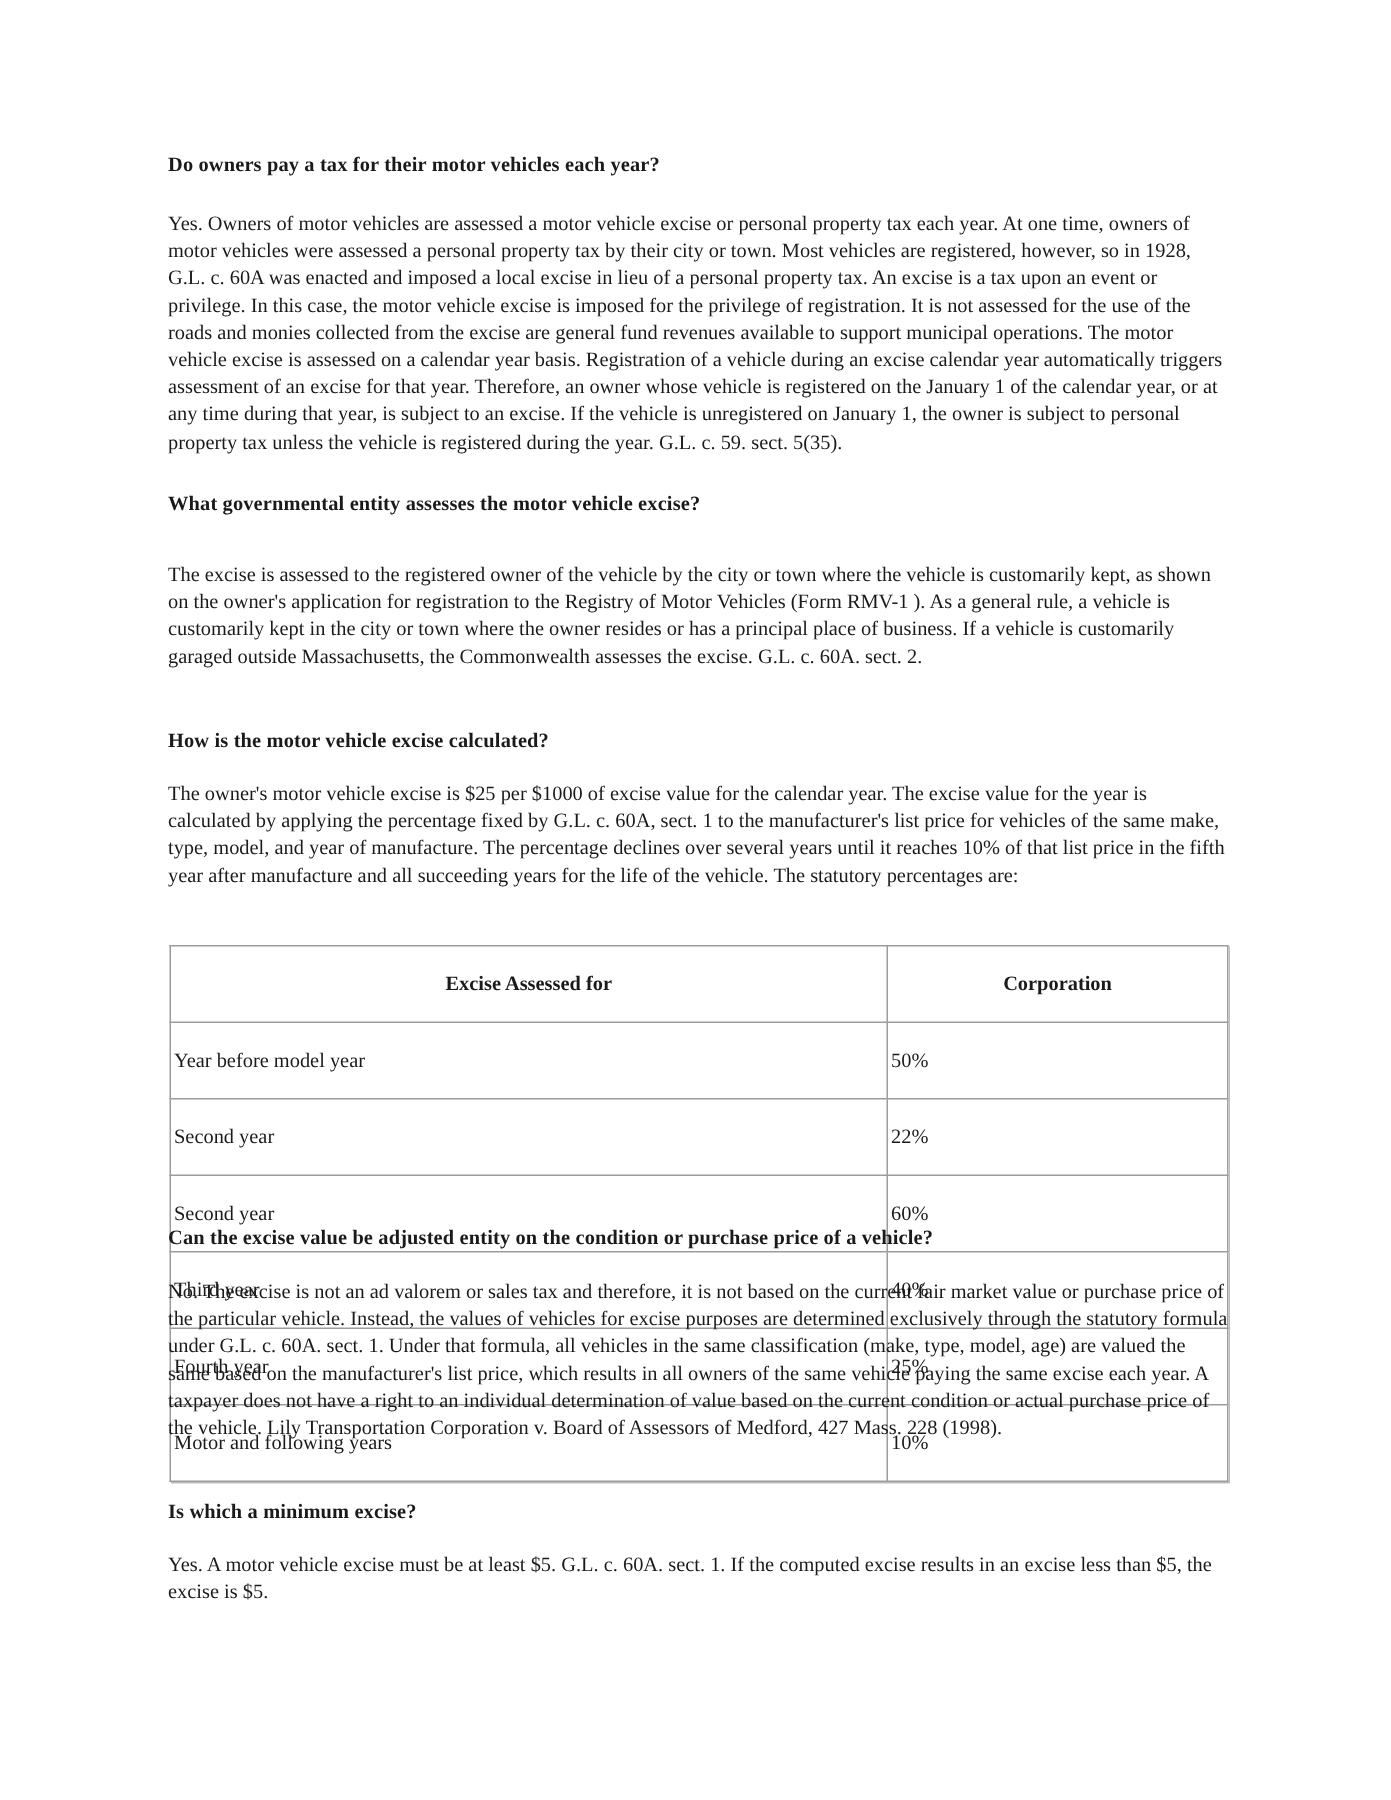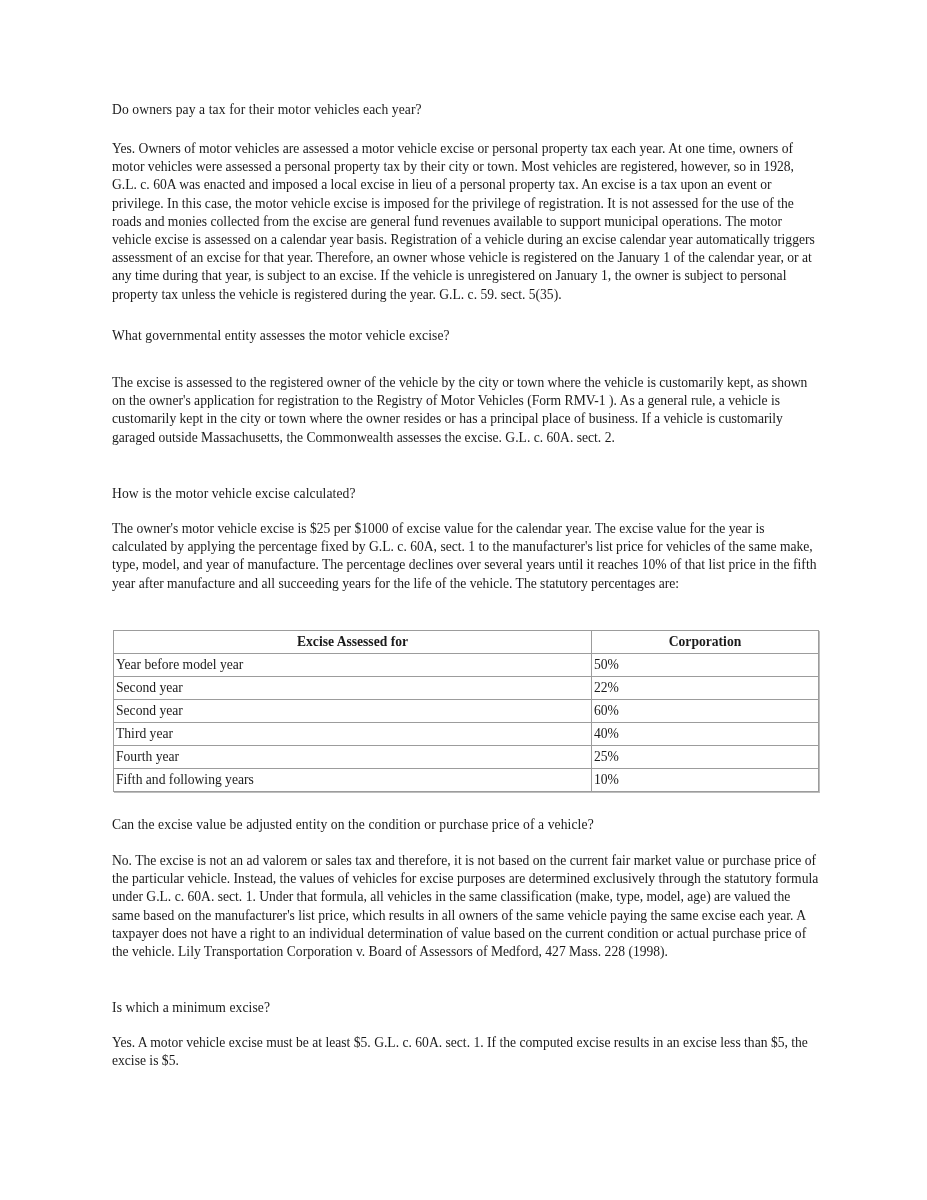--- a/index.html
+++ b/index.html
@@ -1,23 +1,23 @@
 <!DOCTYPE html>
 <html><head>
 <meta charset="utf-8">
 <style>
   html, body { margin: 0; padding: 0; background: #ffffff; }
   body { width: 927px; height: 1200px; position: relative; overflow: hidden;
          font-family: "Liberation Serif", "DejaVu Serif", serif; color: #1a1a1a; }
   .page { position: absolute; left: 112px; top: 0; width: 710px; }
-  .q { position: absolute; left: 0; font-weight: normal; font-size: 13.6px; letter-spacing: 0.1px; white-space: nowrap; }
+  .q { position: absolute; left: 0; font-weight: bold; font-size: 13.6px; letter-spacing: 0.1px; white-space: nowrap; }
   .a { position: absolute; left: 0; width: 708px; font-size: 13.6px; line-height: 18.2px; }
   table.ex { position: absolute; left: 1px; top: 630px; width: 706px; border-collapse: collapse;
              font-size: 13.6px; }
-  table.ex th, table.ex td { border: 1px solid #9c9c9c; padding: 0 2px; height: 22px; text-align: left; }
+  table.ex th, table.ex td { border: 1px solid #9c9c9c; padding: 14px 2px; height: 22px; text-align: left; }
   table.ex th { font-weight: bold; text-align: center; height: 22px; }
   table.ex th.c1, table.ex td.c1 { width: 473px; }
   table.ex { box-shadow: 1px 1px 0 #bdbdbd; }
 </style>
 </head>
 <body>
 
 <div class="page">
 
   <div class="q" style="top:102px">Do owners pay a tax for their motor vehicles each year?</div>
@@ -51,21 +51,21 @@
       </tr>
       <tr>
         <td class="c1">Third year</td>
         <td>40%</td>
       </tr>
       <tr>
         <td class="c1">Fourth year</td>
         <td>25%</td>
       </tr>
       <tr>
-        <td class="c1">Fifth and following years</td>
+        <td class="c1">Motor and following years</td>
         <td>10%</td>
       </tr>
     </tbody>
   </table>
 
   <div class="q" style="top:817px">Can the excise value be adjusted entity on the condition or purchase price of a vehicle?</div>
   <div class="a" style="top:852px">No. The excise is not an ad valorem or sales tax and therefore, it is not based on the current fair market value or purchase price of the particular vehicle. Instead, the values of vehicles for excise purposes are determined exclusively through the statutory formula under G.L. c. 60A. sect. 1. Under that formula, all vehicles in the same classification (make, type, model, age) are valued the same based on the manufacturer's list price, which results in all owners of the same vehicle paying the same excise each year. A taxpayer does not have a right to an individual determination of value based on the current condition or actual purchase price of the vehicle. Lily Transportation Corporation v. Board of Assessors of Medford, 427 Mass. 228 (1998).</div>
 
   <div class="q" style="top:1000px">Is which a minimum excise?</div>
   <div class="a" style="top:1034px">Yes. A motor vehicle excise must be at least $5. G.L. c. 60A. sect. 1. If the computed excise results in an excise less than $5, the excise is $5.</div>

